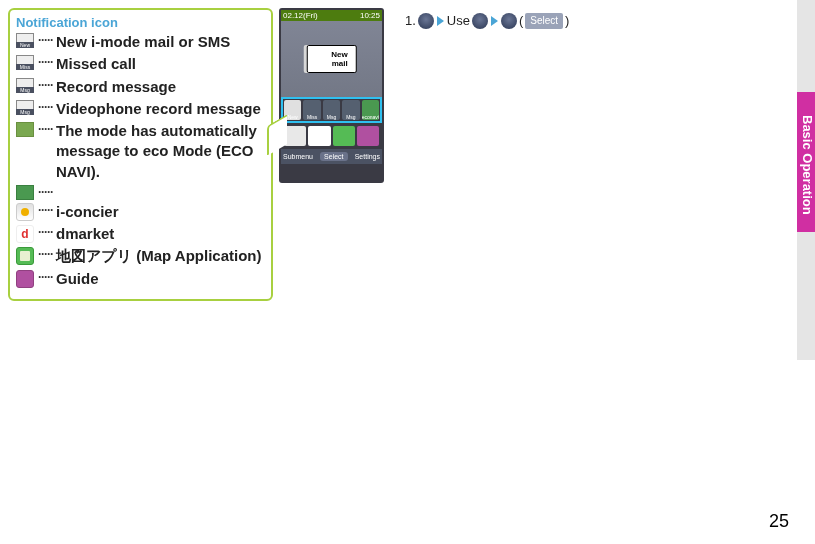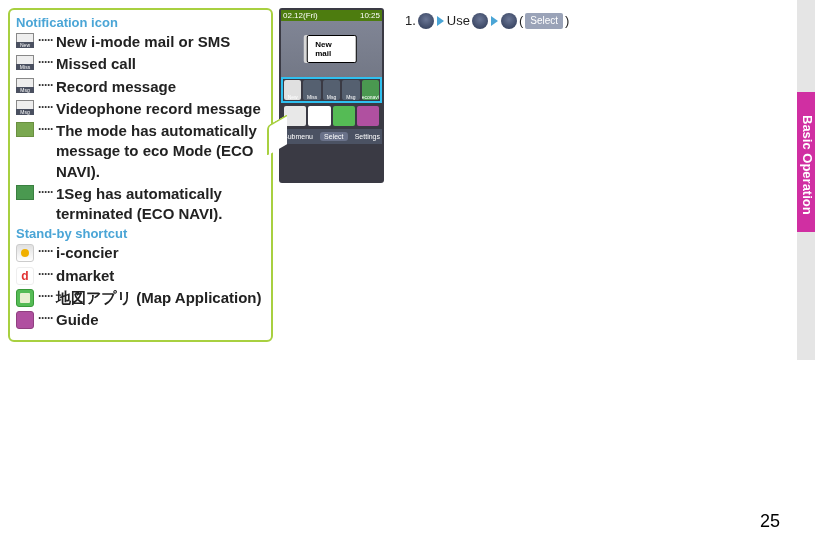--- a/index.html
+++ b/index.html
@@ -98,23 +98,24 @@
     }
     .phone-top {
       background: #4d7c0f;
       color: #fff;
       font-size: 8px;
       padding: 1px 2px;
       display:flex;
       justify-content:space-between;
     }
     .phone-mid {
-      height: 56px;
+      height: 76px;
       background: linear-gradient(#808595,#737886);
       position:relative;
+      text-align:right;
     }
     .phone-popup{
       position:absolute;
       top:50%; left:50%; transform:translate(-50%,-50%);
       background:#fff;
       color:#000;
       font-size:8px;
       padding:4px 8px;
       border:1px solid #000;
       border-radius:2px;
@@ -221,21 +222,21 @@
       background:#d02fa2;
       color:#fff;
       writing-mode: vertical-rl;
       text-align:center;
       font-weight:bold;
       font-size:13px;
       padding-top:6px;
     }
     .page-num{
       position:absolute;
-      right:35px;
+      right:26px;
       bottom:12px;
       font-size:18px;
     }
   </style>
 </head>
 <body>
 
 <div class="content">
 
   <div class="left-col">
@@ -270,24 +271,22 @@
       <span class="desc">Videophone record message</span>
     </div>
     <div class="item">
       <div class="icon-box" style="background:#7aa850;border:1px solid #6a9040"></div>
       <span class="dots">·····</span>
       <span class="desc">The mode has automatically message to eco Mode (ECO NAVI).</span>
     </div>
     <div class="item">
       <div class="icon-box" style="background:#4a9950;border:1px solid #3a8040"></div>
       <span class="dots">·····</span>
-      <span class="desc">1Seg has automatically terminated (ECO NAVI).</span>
-    </div>
-
-    <div class="section-head">Stand-by shortcut</div>
+    </div>
+
 
     <div class="item">
       <div class="icon-box icon-shortcut ic-iconcier"></div>
       <span class="dots">·····</span>
       <span class="desc">i-concier</span>
     </div>
     <div class="item">
       <div class="icon-box icon-shortcut ic-dmarket"></div>
       <span class="dots">·····</span>
       <span class="desc">dmarket</span>

